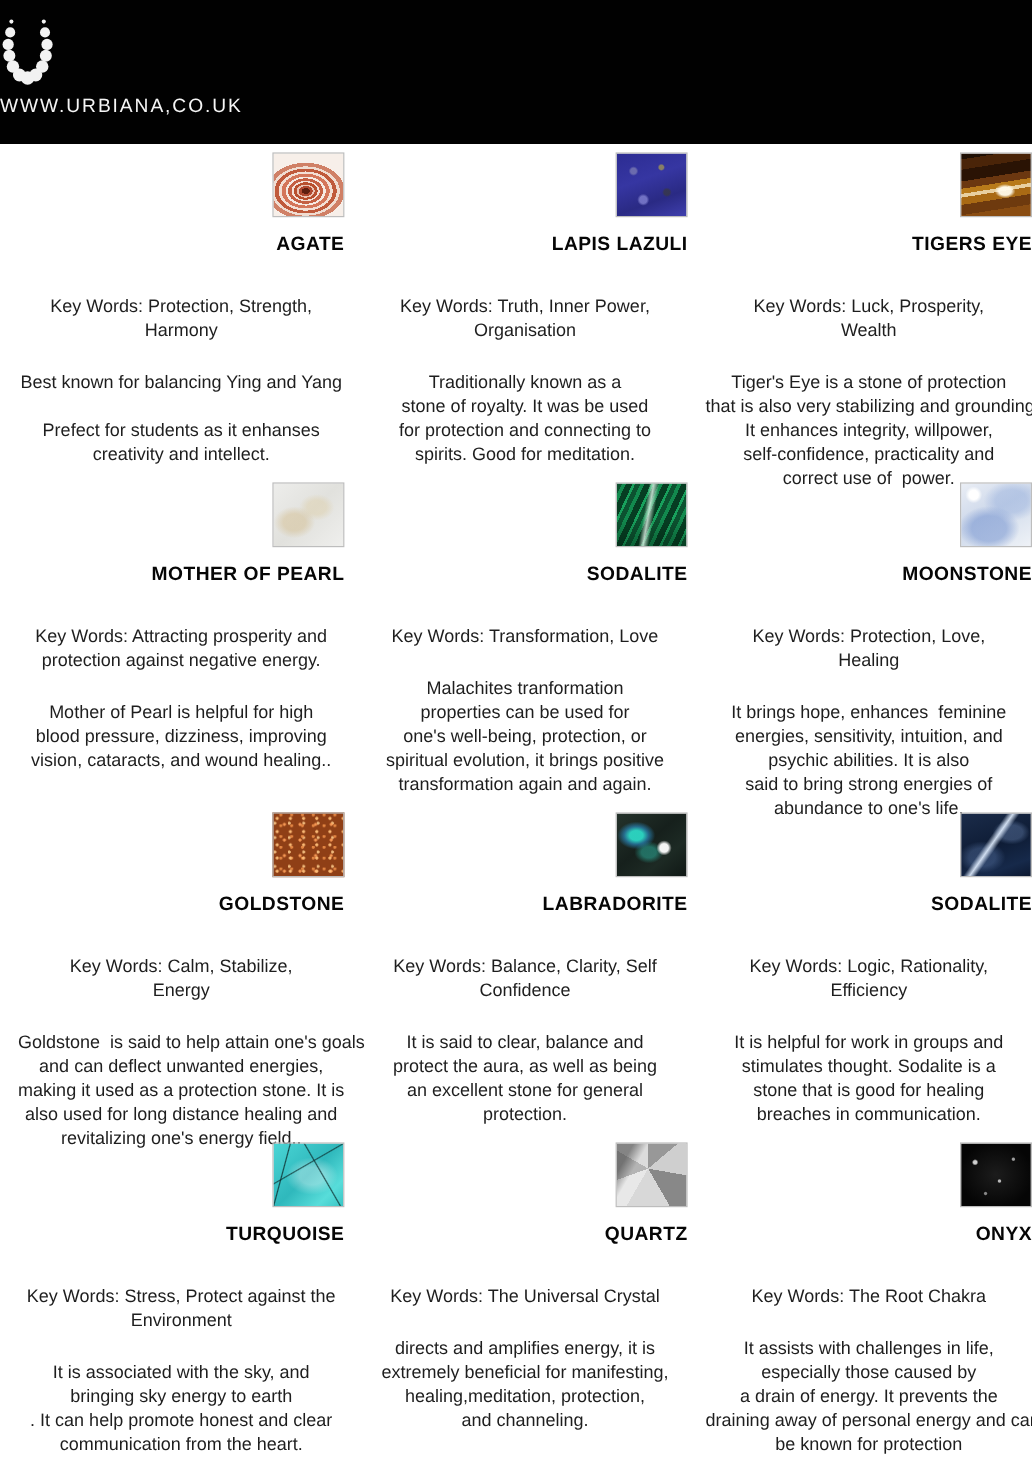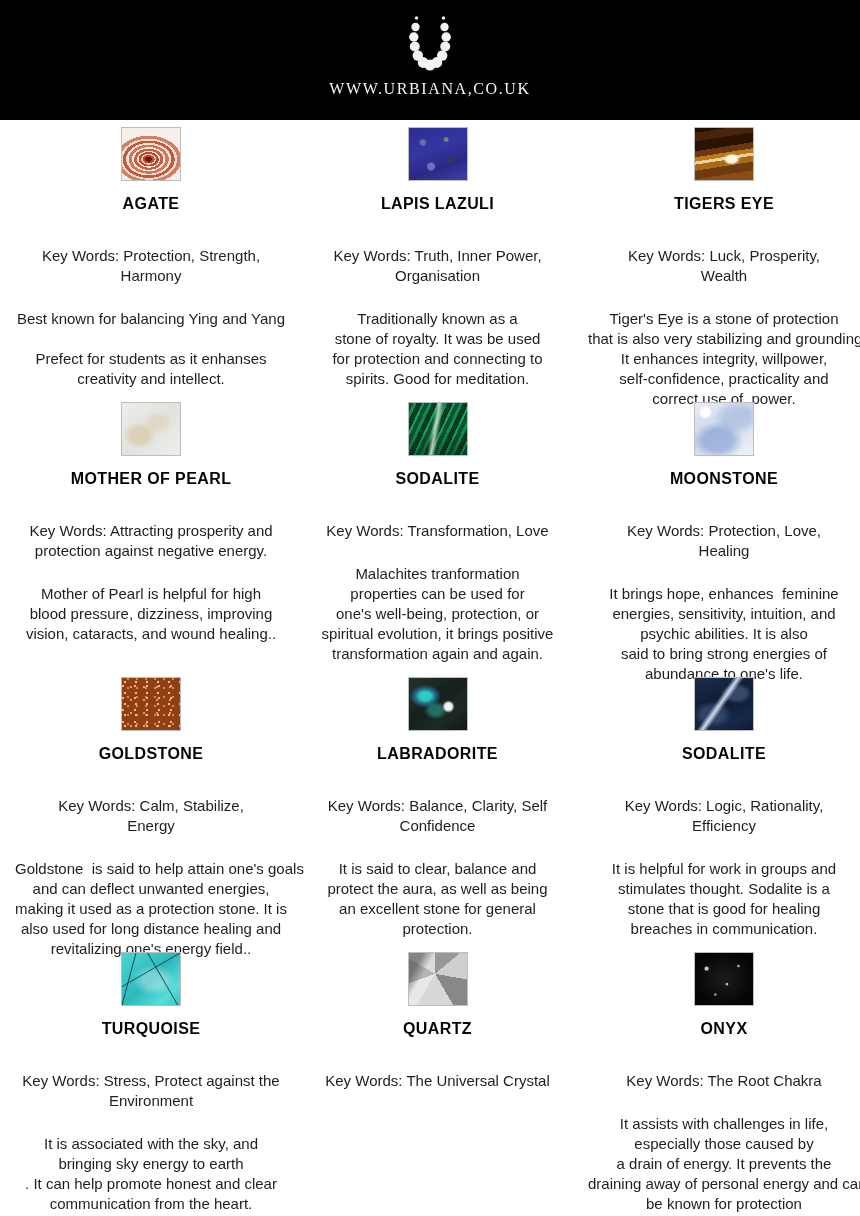--- a/index.html
+++ b/index.html
@@ -4,36 +4,36 @@
 <style>
   html,body { margin:0; padding:0; background:#ffffff; }
   .page {
     width:860px; height:1216px; background:#ffffff; overflow:hidden;
     font-family:"Liberation Sans", sans-serif; color:#1d1d1d;
     position:relative;
   }
   
   .header {
     height:120px; background:#010101;
-    display:flex; flex-direction:column; align-items:center;
-    box-sizing:border-box; padding-top:13px;font-family:Liberation Serif, serif;
+    display:flex; flex-direction:column; align-items:flex-start;
+    box-sizing:border-box; padding-top:13px;
   }
   .logo { width:46px; height:62px; flex:0 0 auto; }
   .site-url {
     color:#f5f5f5; font-size:16px; letter-spacing:1.6px; margin-top:5px;
     white-space:nowrap;
   }
   
   .grid {
     display:grid;
     grid-template-columns:287px 286px 287px;
     grid-template-rows:275px 275px 275px 271px;
   }
   .cell {
-    display:flex; flex-direction:column; align-items:center;
+    display:flex; flex-direction:column; align-items:flex-end;
     text-align:center; box-sizing:border-box; padding-top:7px;
     overflow:visible;
     padding-left:15px;
   }
   .stone {
     width:60px; height:54px; box-sizing:border-box;
     border:1px solid #bdbdbd; flex:0 0 auto;
   }
   .stone-name {
     margin-top:14px; font-size:16px; font-weight:700; color:#060606;
@@ -273,20 +273,24 @@
       <div class="descr">It is associated with the sky, and
 bringing sky energy to earth
 . It can help promote honest and clear
 communication from the heart.</div>
     </div>
 
     <div class="cell">
       <div class="stone stone-quartz"></div>
       <div class="stone-name">QUARTZ</div>
       <div class="keywords">Key Words: The Universal Crystal</div>
+      <div class="descr">directs and amplifies energy, it is
+extremely beneficial for manifesting,
+healing,meditation, protection,
+and channeling.</div>
     </div>
 
     <div class="cell">
       <div class="stone stone-onyx"></div>
       <div class="stone-name">ONYX</div>
       <div class="keywords">Key Words: The Root Chakra</div>
       <div class="descr">It assists with challenges in life,
 especially those caused by
 a drain of energy. It prevents the
 draining away of personal energy and can

